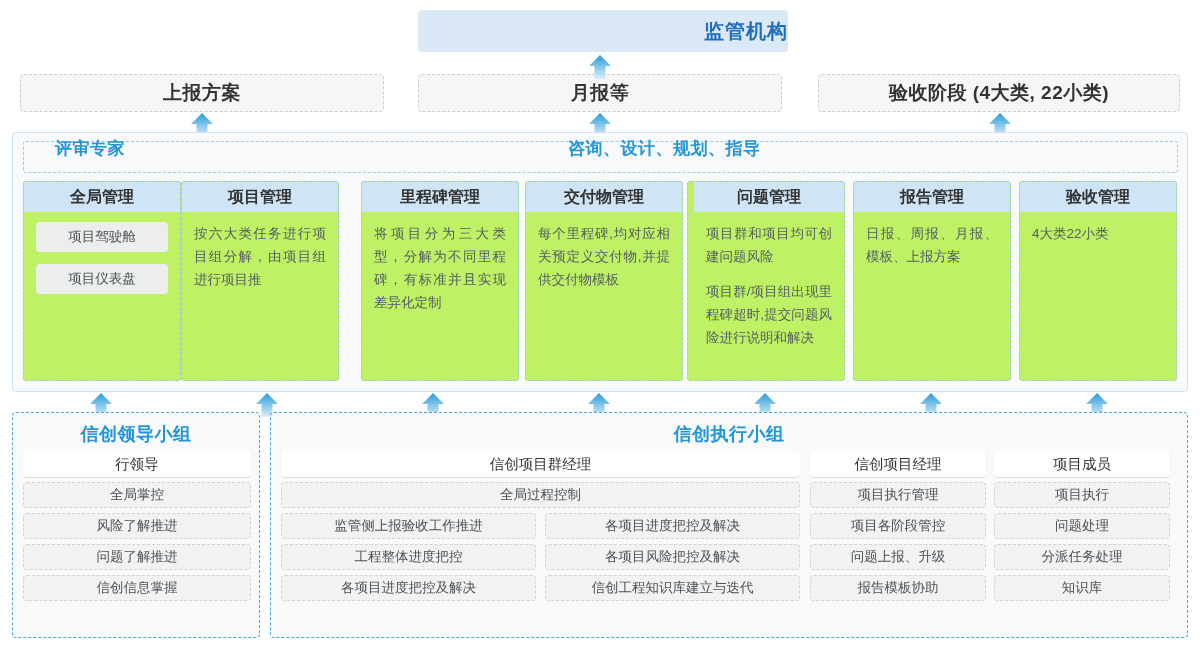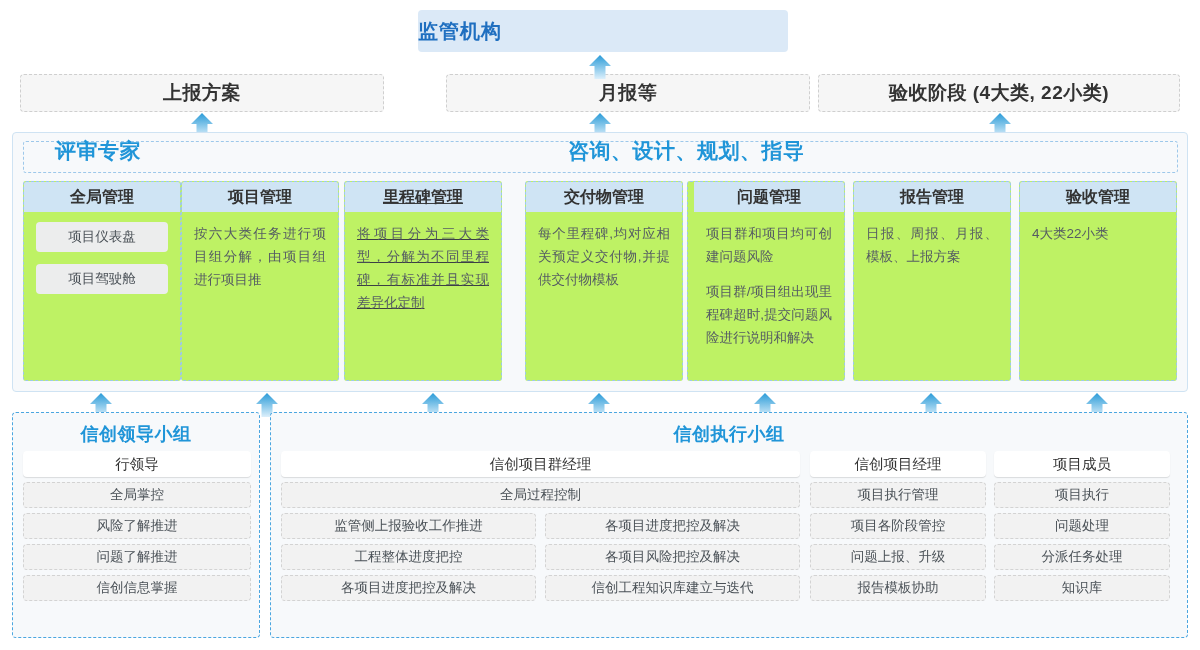--- a/index.html
+++ b/index.html
@@ -24,42 +24,42 @@
     font-size:19px;font-weight:bold;color:#333333;letter-spacing:.5px;
   }
 
   .arrow{position:absolute;width:24px;height:26px;}
   .arrow svg{display:block;width:100%;height:100%;}
 
   
   #regulator{
     position:absolute;left:418px;top:10px;width:370px;height:42px;
     background:#dbe9f7;border-radius:4px;
-    display:flex;align-items:center;justify-content:flex-start;
+    display:flex;align-items:center;justify-content:flex-end;
   }
   #regulator .t{font-size:20px;font-weight:bold;color:#1f6fc0;letter-spacing:1px;}
 
   #box-plan{position:absolute;left:20px;top:74px;width:364px;height:38px;}
-  #box-month{position:absolute;left:418px;top:74px;width:364px;height:38px;margin-left:28px;}
+  #box-month{position:absolute;left:418px;top:74px;width:364px;height:38px;}
   #box-accept{position:absolute;left:818px;top:74px;width:362px;height:38px;}
 
   
   #mid-band{
     position:absolute;left:12px;top:132px;width:1176px;height:260px;
     border:1px solid #cfe3f3;background:#f7f9fb;border-radius:4px;
     box-sizing:border-box;
   }
   #role-strip{
     position:absolute;left:10px;top:8px;width:1155px;height:32px;
     border:1px dashed #9dc8ea;border-radius:3px;background:#f7f9fb;
     box-sizing:border-box;
   }
   .role-label{
     position:absolute;top:4px;
-    font-size:21px;font-weight:bold;color:#2095d8;letter-spacing:.5px;
+    font-size:17px;font-weight:bold;color:#2095d8;letter-spacing:.5px;
   }
   #role-expert{left:42px;}
   #role-consult{left:555px;}
 
   .col{
     position:absolute;top:48px;width:158px;height:200px;
     border:1px dashed #9dc8ea;border-radius:3px;background:#bef264;
     box-sizing:border-box;overflow:hidden;
   }
   .col-head{
@@ -169,33 +169,33 @@
   </div>
 
   <div id="mid-band">
     <div id="role-strip"></div>
     <div class="role-label" id="role-expert">评审专家</div>
     <div class="role-label" id="role-consult">咨询、设计、规划、指导</div>
 
     <div class="col" style="left:10px;">
       <div class="col-head">全局管理</div>
       <div class="col-body">
+        <div class="pill">项目驾驶舱</div>
         <div class="pill">项目仪表盘</div>
-        <div class="pill">项目驾驶舱</div>
       </div>
     </div>
 
     <div class="col" style="left:168px;">
       <div class="col-head">项目管理</div>
       <div class="col-body">
         <p class="col-para">按六大类任务进行项目组分解，由项目组进行项目推</p>
       </div>
     </div>
 
-    <div class="col" style="left:331px;text-decoration:underline;">
+    <div class="col" style="left:348px;">
       <div class="col-head">里程碑管理</div>
       <div class="col-body">
         <p class="col-para">将项目分为三大类型，分解为不同里程碑，有标准并且实现差异化定制</p>
       </div>
     </div>
 
     <div class="col" style="left:512px;">
       <div class="col-head">交付物管理</div>
       <div class="col-body">
         <p class="col-para">每个里程碑,均对应相关预定义交付物,并提供交付物模板</p>

